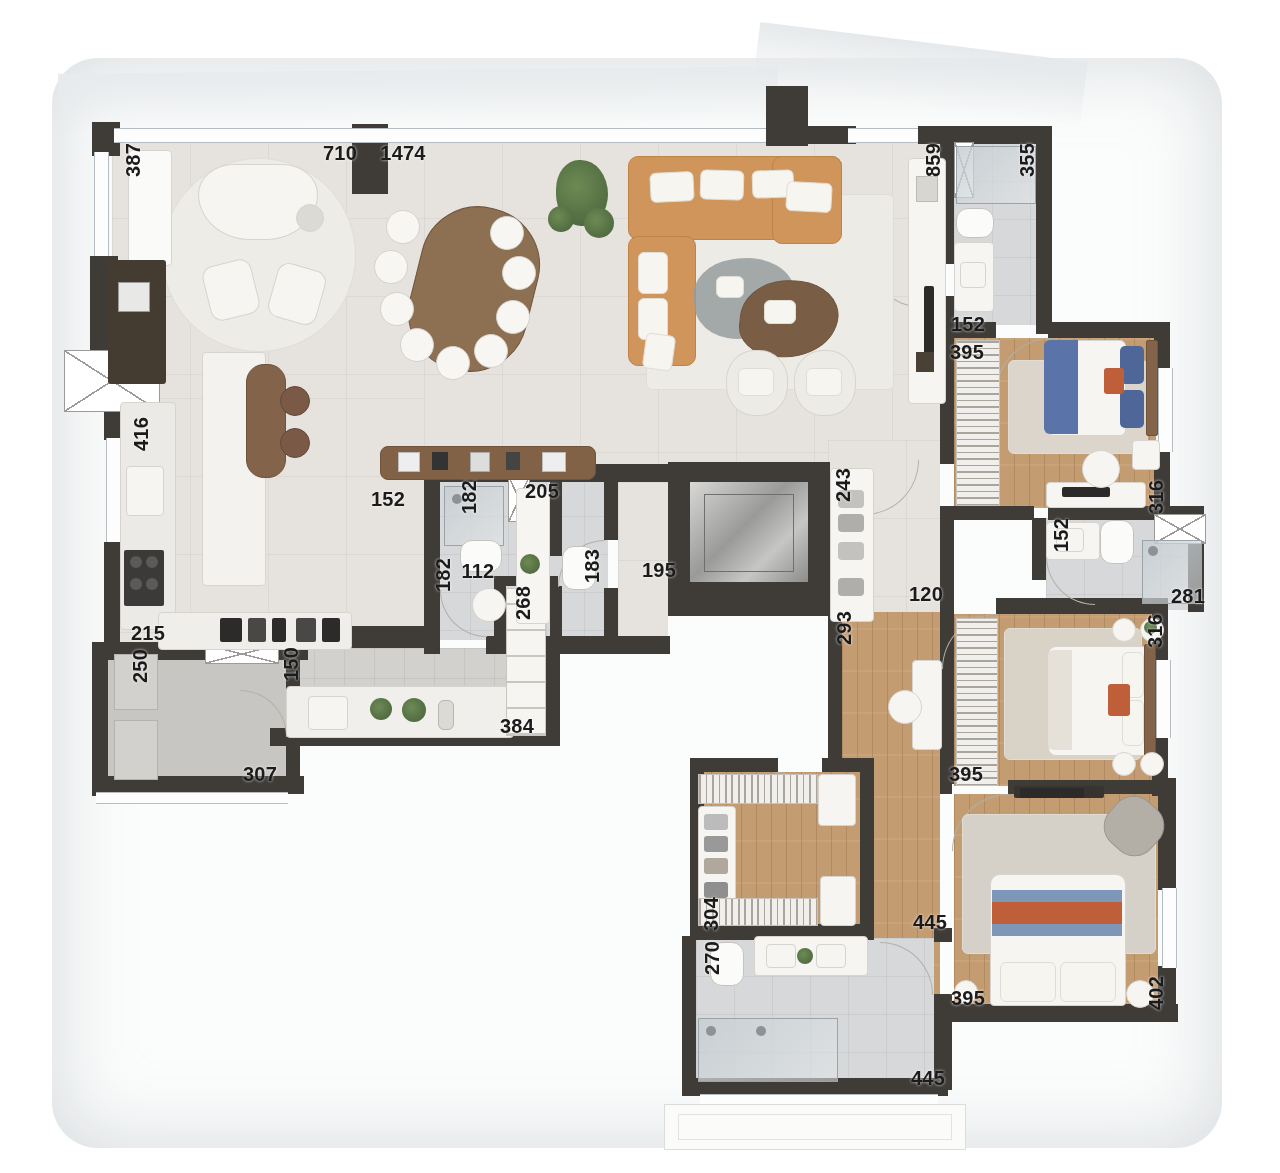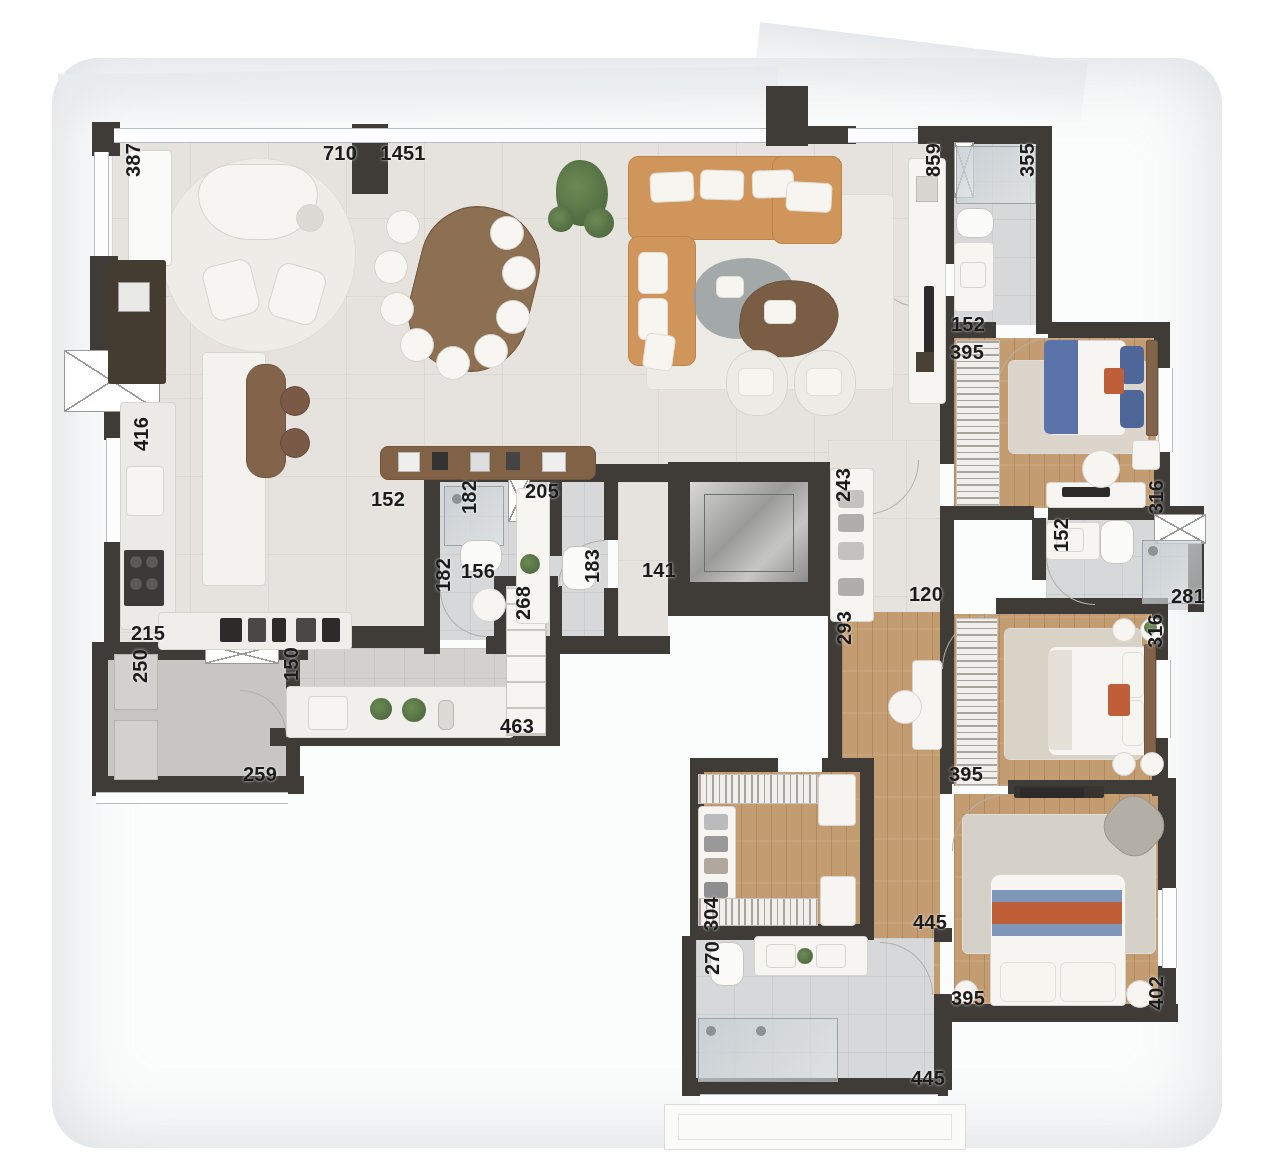--- a/index.html
+++ b/index.html
@@ -328,47 +328,47 @@
   <div class="pil" style="left:1060px;top:962px;width:54px;height:38px;"></div>
   <div class="fw rnd" style="left:954px;top:980px;width:22px;height:22px;"></div>
   <div class="fw rnd" style="left:1126px;top:980px;width:26px;height:26px;"></div>
 
   <div class="abs" style="left:664px;top:1104px;width:300px;height:44px;background:#fbfbfa;border:1.5px solid #dcdcda;"></div>
   <div class="abs" style="left:678px;top:1114px;width:272px;height:24px;border:1px solid #e3e3e1;"></div>
 
   <div id="labels" class="abs" style="left:0;top:0;width:1280px;height:1173px;">
       <div class="dim v" style="left: 133px; top: 160px;">387</div>
       <div class="dim" style="left: 340px; top: 153px;">710</div>
-      <div class="dim" style="left: 403px; top: 153px;">1451</div>
+      <div class="dim" style="left: 403px; top: 153px;">1474</div>
       <div class="dim v" style="left: 933px; top: 160px;">859</div>
       <div class="dim v" style="left: 1027px; top: 160px;">355</div>
       <div class="dim" style="left: 968px; top: 324px;">152</div>
       <div class="dim" style="left: 967px; top: 352px;">395</div>
       <div class="dim v" style="left: 1156px; top: 497px;">316</div>
       <div class="dim v" style="left: 1061px; top: 535px;">152</div>
       <div class="dim" style="left: 1188px; top: 596px;">281</div>
       <div class="dim v" style="left: 141px; top: 434px;">416</div>
       <div class="dim" style="left: 388px; top: 499px;">152</div>
       <div class="dim v" style="left: 469px; top: 497px;">182</div>
       <div class="dim" style="left: 542px; top: 491px;">205</div>
       <div class="dim v" style="left: 443px; top: 575px;">182</div>
-      <div class="dim" style="left: 478px; top: 571px;">156</div>
+      <div class="dim" style="left: 478px; top: 571px;">112</div>
       <div class="dim v" style="left: 592px; top: 566px;">183</div>
-      <div class="dim" style="left: 659px; top: 570px;">141</div>
+      <div class="dim" style="left: 659px; top: 570px;">195</div>
       <div class="dim v" style="left: 843px; top: 485px;">243</div>
       <div class="dim v" style="left: 523px; top: 603px;">268</div>
       <div class="dim" style="left: 926px; top: 594px;">120</div>
       <div class="dim v" style="left: 844px; top: 628px;">293</div>
       <div class="dim v" style="left: 1155px; top: 631px;">316</div>
       <div class="dim" style="left: 966px; top: 774px;">395</div>
       <div class="dim" style="left: 148px; top: 633px;">215</div>
       <div class="dim v" style="left: 140px; top: 666px;">250</div>
       <div class="dim v" style="left: 291px; top: 664px;">150</div>
-      <div class="dim" style="left: 517px; top: 726px;">463</div>
-      <div class="dim" style="left: 260px; top: 774px;">259</div>
+      <div class="dim" style="left: 517px; top: 726px;">384</div>
+      <div class="dim" style="left: 260px; top: 774px;">307</div>
       <div class="dim v" style="left: 711px; top: 914px;">304</div>
       <div class="dim" style="left: 930px; top: 922px;">445</div>
       <div class="dim v" style="left: 712px; top: 958px;">270</div>
       <div class="dim" style="left: 968px; top: 998px;">395</div>
       <div class="dim v" style="left: 1156px; top: 993px;">402</div>
       <div class="dim" style="left: 928px; top: 1078px;">445</div>
     </div>
 </div>
 
 </body></html>

